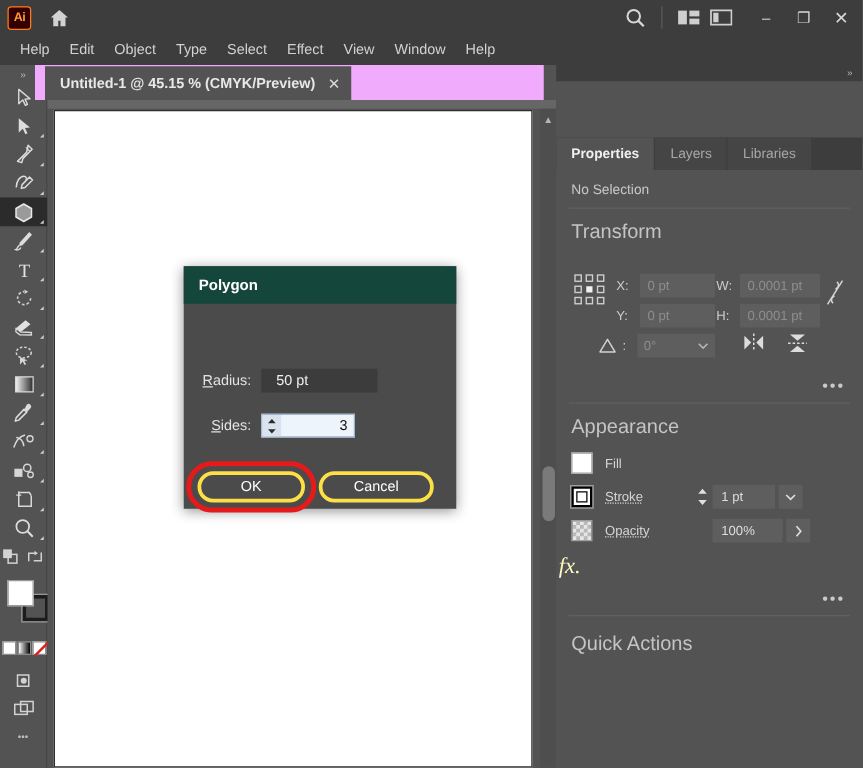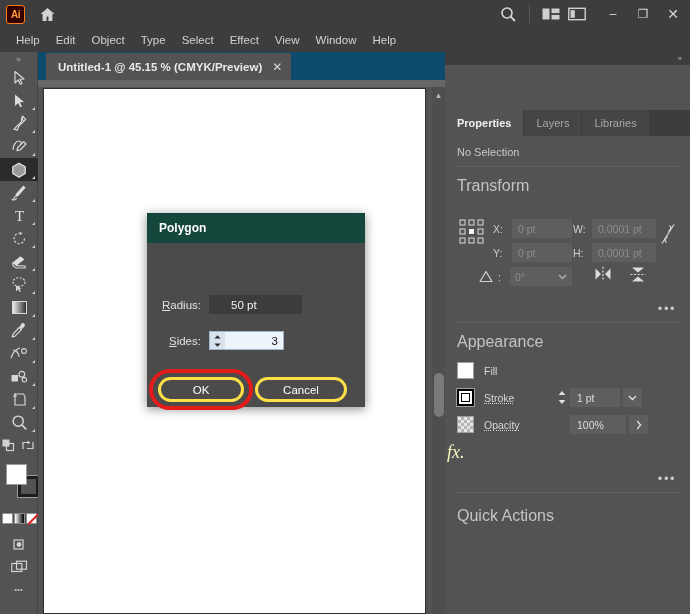--- a/index.html
+++ b/index.html
@@ -73,22 +73,22 @@
   .sw-small { width: 11px; height: 11px; border: 1px solid #8d8d8d; }
   .sw-none { position: relative; background: #ffffff; }
   .sw-none::after {
     content: ""; position: absolute; left: -1px; top: 50%; width: 15px; height: 2px;
     background: #e02020; transform: rotate(-45deg); transform-origin: center;
   }
   .sw-grad { background: linear-gradient(90deg,#ffffff,#000000); }
 
   
   .tabstrip {
-    position: absolute; left: 38px; top: 52px; width: 407px; height: 28px;
-    background: #0c4a6e;
+    position: absolute; left: 28px; top: 52px; width: 407px; height: 28px;
+    background: #f0abfc;
   }
   .doctab {
     position: absolute; left: 8px; top: 1px; height: 27px;
     background: #535353; display: flex; align-items: center;
     padding: 0 9px 0 12px; gap: 10px;
   }
   .doctab-title { color: #e8e8e8; font-size: 11.5px; font-weight: bold; white-space: nowrap; }
   .doctab-close { color: #dcdcdc; font-size: 12px; }
 
   
@@ -178,21 +178,21 @@
   .dlg-title {
     height: 30px; background: #14463c; display: flex; align-items: center;
     padding-left: 12px; color: #ffffff; font-size: 12px; font-weight: bold;
   }
   .dlg-body { position: relative; height: 164px; }
   .dlg-row { position: absolute; display: flex; align-items: center; }
   .dlg-lbl { color: #e2e2e2; font-size: 11.5px; }
   .dlg-lbl .u { text-decoration: underline; }
   .dlg-input-dark {
     background: #3c3c3c; width: 93px; height: 19px; display: flex; align-items: center;
-    padding: 0 22px; color: #f0f0f0; font-size: 11.5px;
+    padding: 0 12px; color: #f0f0f0; font-size: 11.5px;
   }
   .dlg-spin-wrap { display: flex; align-items: center; background: #eef4fb; height: 19px; border: 1px solid #9fb6cc; }
   .dlg-spin {
     width: 15px; height: 17px; background: #d9e3ee; display: flex; flex-direction: column;
     align-items: center; justify-content: center; flex: none;
   }
   .dlg-spin-val { width: 58px; padding: 0 5px; color: #111111; font-size: 11.5px; }
   .dlg-btn {
     height: 25px; border-radius: 13px; border: 3px solid #fde047; color: #ffffff;
     font-size: 11.5px; display: flex; align-items: center; justify-content: center;

